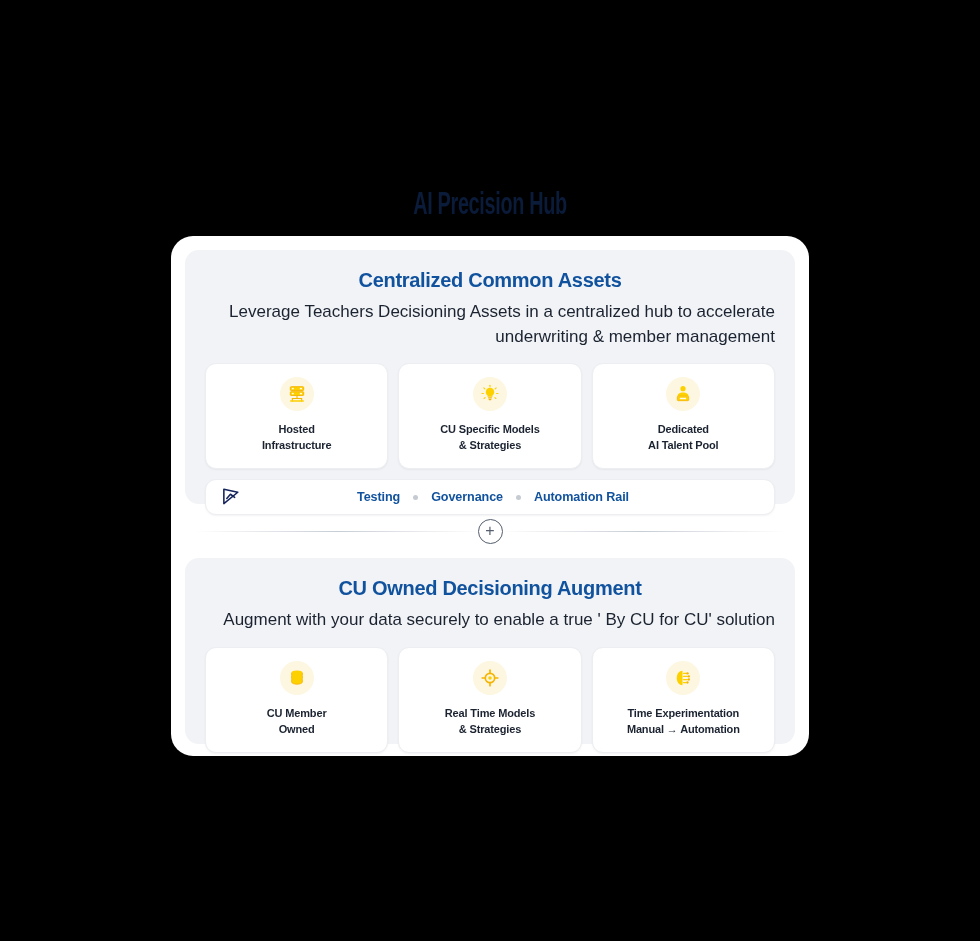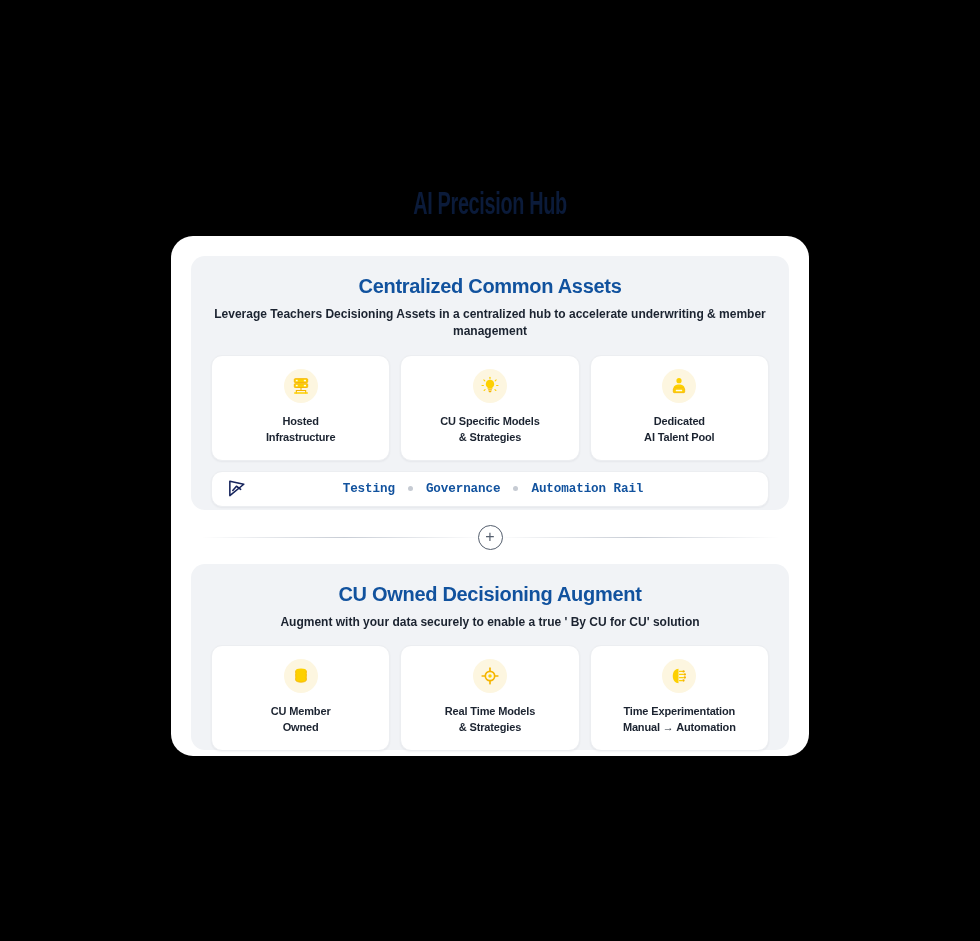--- a/index.html
+++ b/index.html
@@ -27,47 +27,47 @@
   }
 
   
   .frame {
     position: absolute;
     left: 171px; top: 236px;
     width: 638px; height: 520px;
     background: #ffffff;
     border-radius: 22px;
     box-shadow: 0 10px 34px rgba(0,0,0,0.30), 0 1px 3px rgba(0,0,0,0.18);
-    padding: 20px;
+    padding: 14px;
   }
 
   
   .panel {
     background: #f1f3f6;
     border-radius: 14px;
     padding: 18px 20px 20px;
   }
   .panel-top { height: 254px; }
   .panel-bottom { height: 186px; margin-top: 0; }
 
   .panel-heading {
     text-align: center;
     color: #11529e;
     font-size: 20px;
     font-weight: 700;
     letter-spacing: -0.3px;
     line-height: 1.2;
   }
   .panel-sub {
-    text-align: center;
+    text-align: right;
     color: #1b2330;
-    font-size: 12px;
+    font-size: 17px;
     line-height: 1.45;
     margin-top: 8px;
-    font-weight: 700;
+    font-weight: 400;
   }
 
   
   .cards {
     display: grid;
     grid-template-columns: repeat(3, 1fr);
     gap: 10px;
     margin-top: 14px;
   }
   .card {
@@ -122,21 +122,20 @@
     justify-content: center;
     gap: 13px;
     margin-left: -16px;
   }
   .strip-item {
     color: #11529e;
     font-size: 12.6px;
     font-weight: 700;
     letter-spacing: -0.1px;
     white-space: nowrap;
-    font-family: Liberation Mono, monospace;
   }
   .dot {
     width: 5px; height: 5px; border-radius: 50%;
     background: #c6cbd3; flex: none;
   }
 
   
   .divider {
     height: 54px;
     display: flex;

